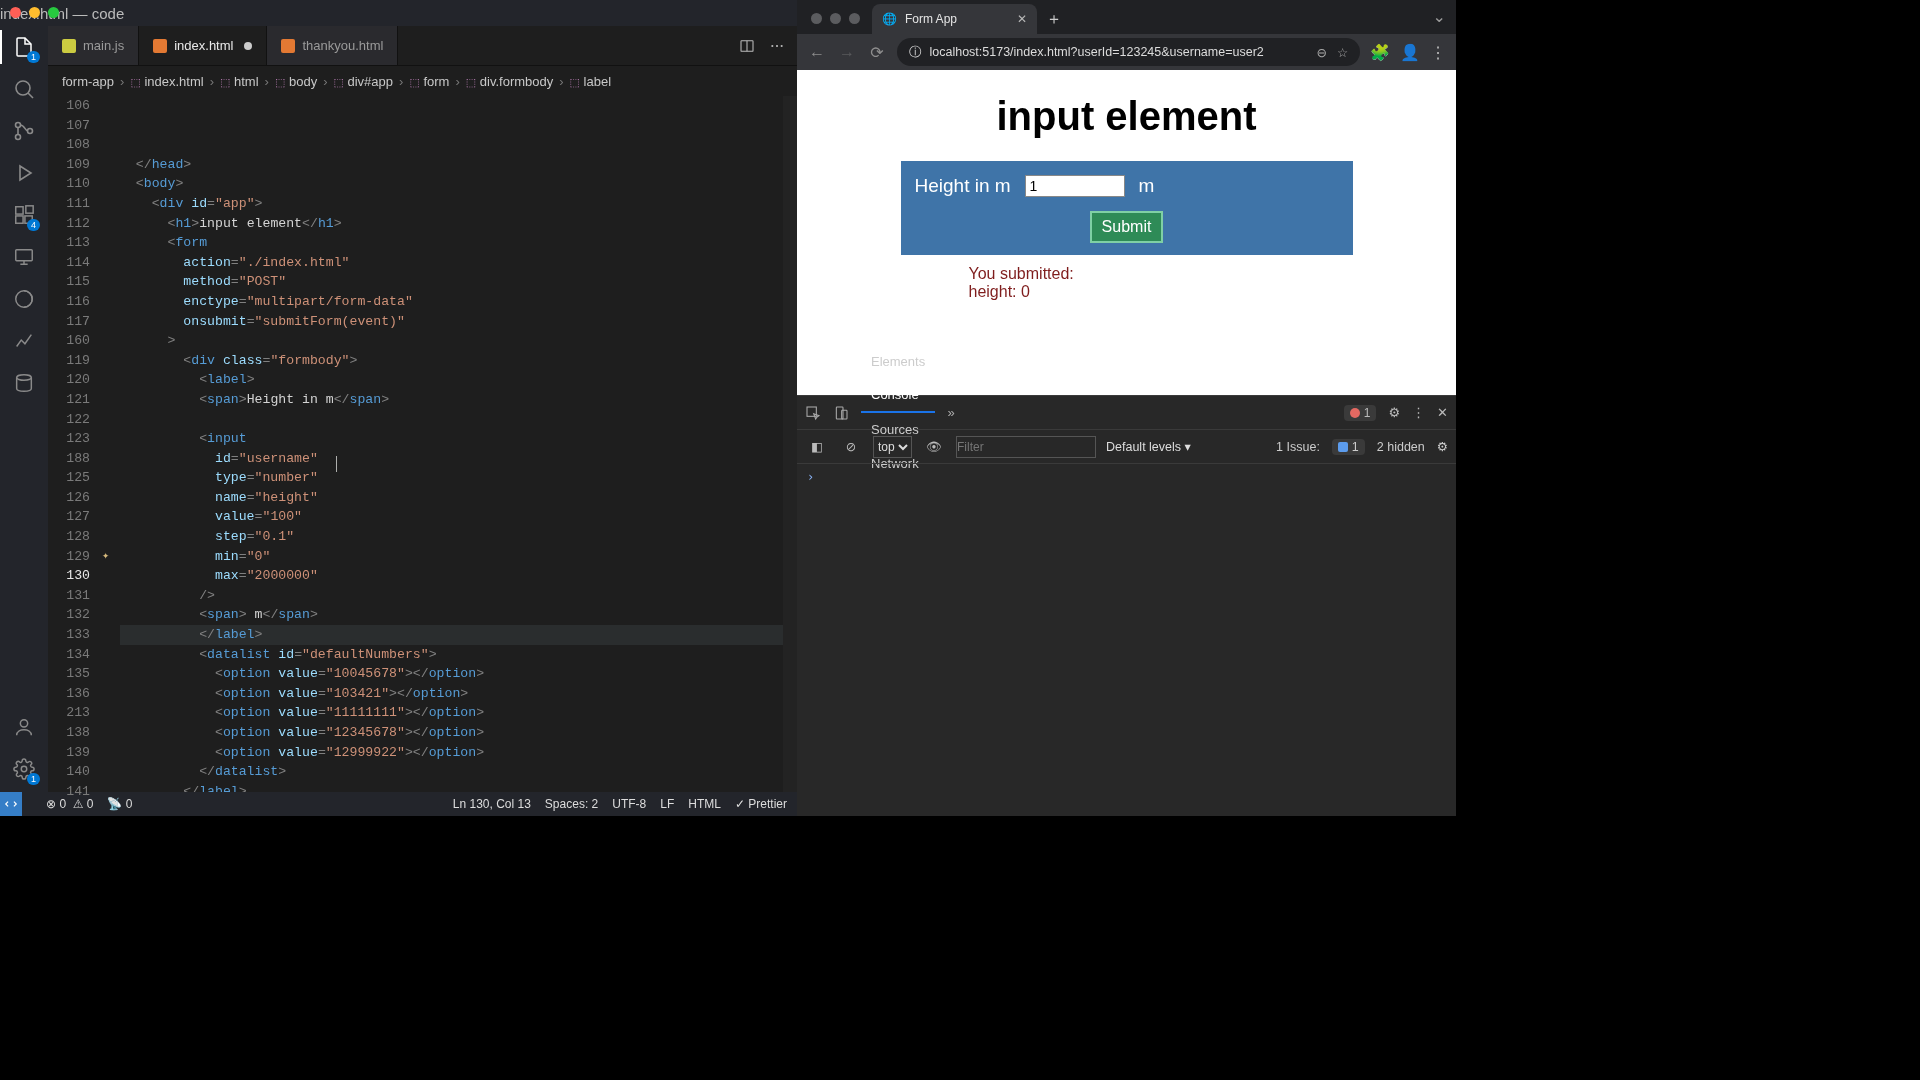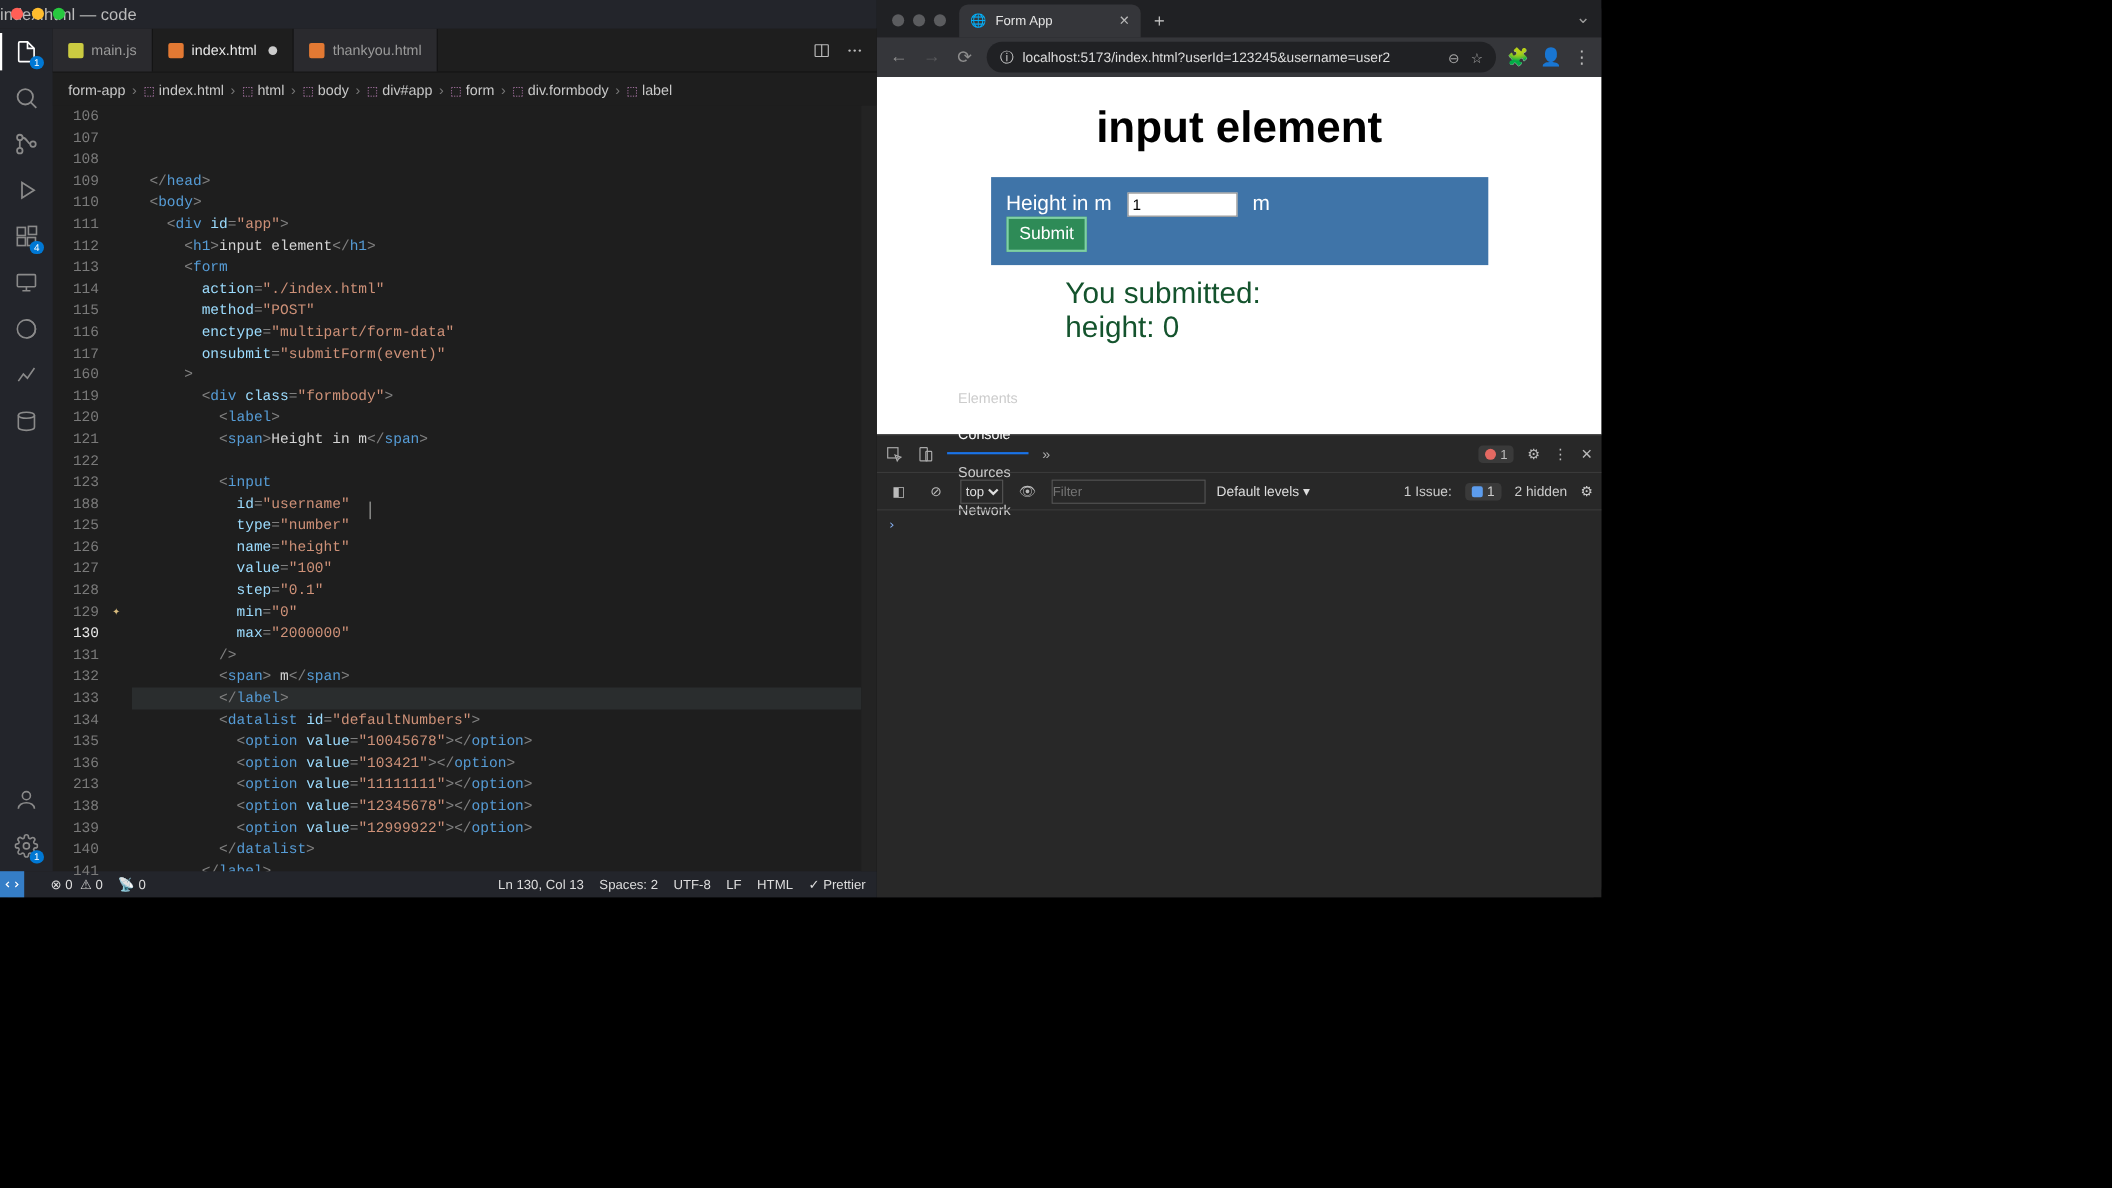--- a/index.html
+++ b/index.html
@@ -55,23 +55,23 @@
   .toolbar .nav { color:#8e8e8e; width:20px; text-align:center; }
   .omnibox { flex:1; height:28px; background:#202124; border-radius:14px; display:flex; align-items:center; padding:0 12px; color:#dcdcdc; font-size:12.5px; gap:8px; }
   .omnibox .ric { margin-left:auto; display:flex; gap:10px; color:#a7a7a7; }
   .toolbar .ext { color:#bcbcbc; }
   .page { background:#fff; height:325px; padding:24px 0 0 0; overflow:hidden; }
   .page-inner { width:452px; margin:0 auto; }
   .page h1 { font-size:40px; font-weight:800; text-align:center; margin-bottom:22px; color:#000; }
   .formbox { background:#3f74a8; padding:14px 14px 12px 14px; }
   .formrow { display:flex; align-items:center; gap:14px; color:#fff; font-size:19px; }
   .formrow input { width:100px; height:22px; font-size:14px; padding:0 4px; border:1px solid #888; }
-  .submitrow { display:flex; justify-content:flex-start; }
+  .submitrow { display:flex; justify-content:center; margin-top:14px; }
   .submitbtn { background:#2e8b57; color:#fff; border:2px solid #7fd0a5; padding:5px 10px; font-size:16px; }
-  .result { margin-top:10px; font-size:27px; color:#14532d; padding-left:68px;}
+  .result { margin-top:10px; font-size:16px; color:#7f1d1d; padding-left:68px;}
   
   .devtools { flex:1; background:#282828; color:#ddd; display:flex; flex-direction:column; border-top:1px solid #3a3a3a; }
   .dt-tabs { height:34px; display:flex; align-items:center; gap:4px; padding:0 8px; border-bottom:1px solid #3a3a3a; font-size:13px; }
   .dt-tabs .dticon{ width:24px; text-align:center; color:#aaa; }
   .dt-tabs .dtab { padding:0 10px; height:34px; display:flex; align-items:center; color:#ccc; }
   .dt-tabs .dtab.active { color:#fff; border-bottom:2px solid #1a73e8; }
   .dt-tabs .right { margin-left:auto; display:flex; align-items:center; gap:12px; color:#bbb; }
   .dt-tabs .errbadge { background:#3a3a3a; border-radius:4px; padding:1px 6px; display:flex; align-items:center; gap:4px; font-size:12px;}
   .dt-tabs .errbadge .reddot{ width:10px; height:10px; border-radius:50%; background:#e46962; display:inline-block;}
   .dt-sub { height:34px; display:flex; align-items:center; gap:10px; padding:0 8px; border-bottom:1px solid #3a3a3a; font-size:12.5px; }

